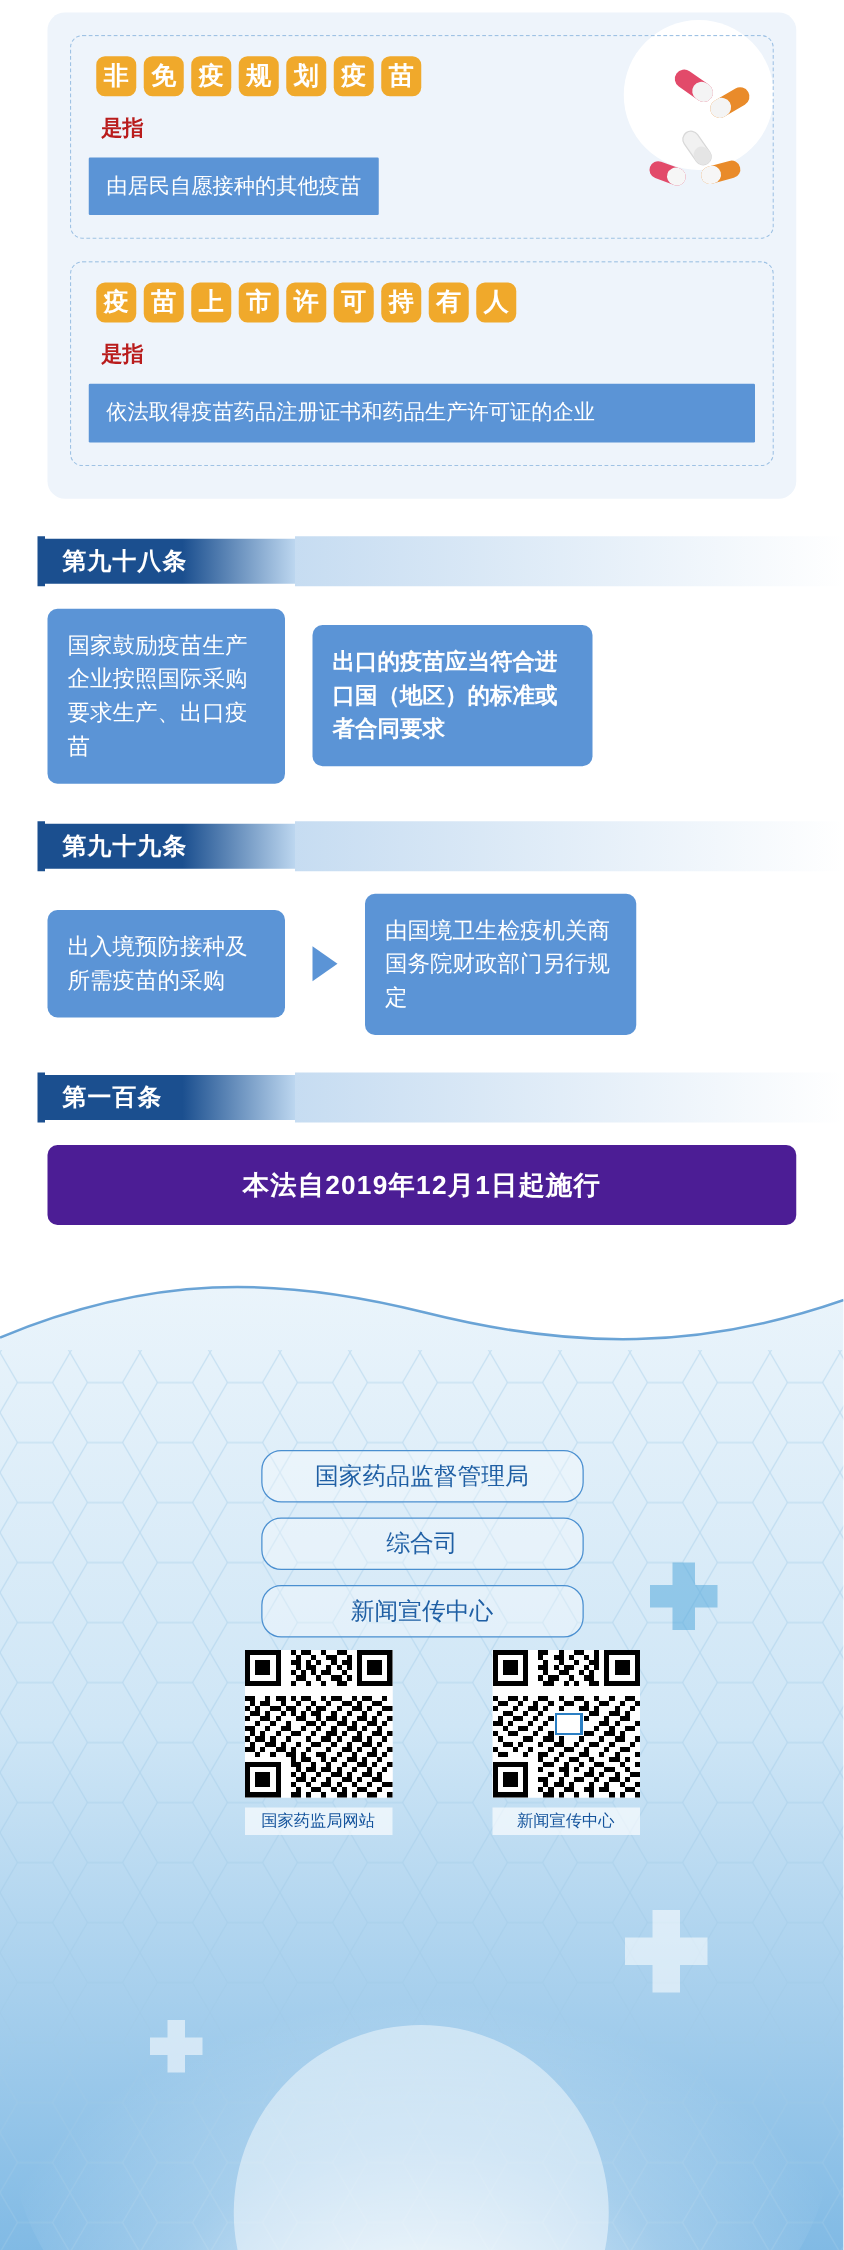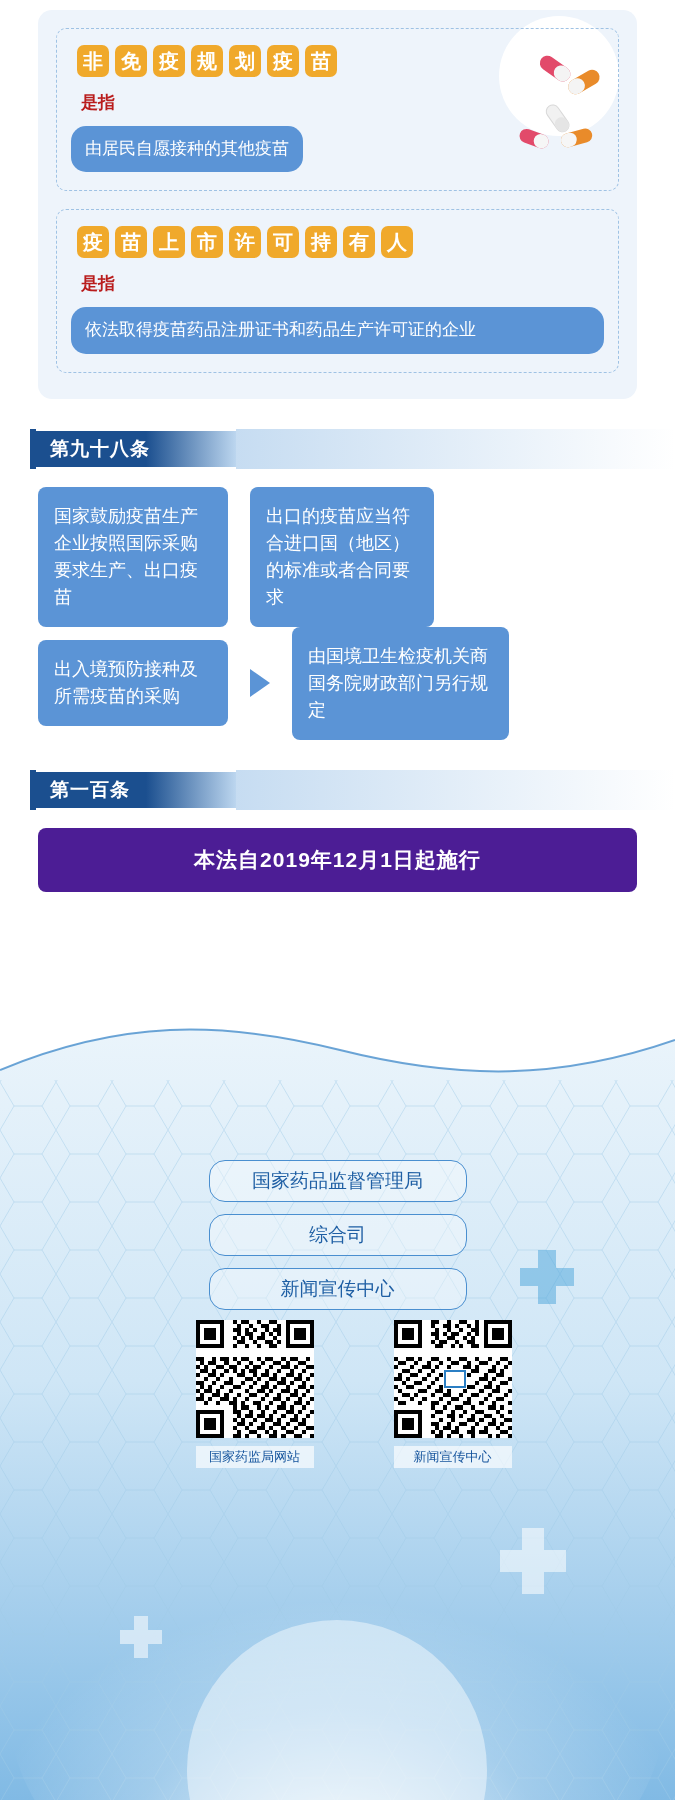--- a/index.html
+++ b/index.html
@@ -41,21 +41,21 @@
     display:flex; align-items:center; justify-content:center;
     line-height:1;
   }
   .shizhi {
     color:#b91c1c; font-size:17px; font-weight:bold;
     margin:2px 0 12px 10px;
   }
   .def-body {
     background:#5b94d6;
     color:#fff;
-    border-radius:15px;
+    border-radius:1px;
     font-size:17px;
     line-height:1.55;
     padding:10px 14px;
     display:inline-block;
     max-width:100%;
   }
   .def-body.wide { display:block; }
   .white-blob {
     position:absolute;
     width:120px; height:120px;
@@ -93,21 +93,21 @@
 
   
   .row { display:flex; margin:0 38px; gap:22px; align-items:center; }
   .box {
     background:#5b94d6; color:#fff; border-radius:8px;
     font-size:18px; line-height:1.5;
     padding:16px 16px;
   }
   .box.small { width:190px; }
   .box.mid { width:217px; }
-  .box.wide { width:184px; }
+  .box.wide { width:224px;font-weight:bold; }
   .arrow-wrap { display:flex; align-items:center; height:110px; }
   .arrow {
     width:0;height:0;
     border-top:14px solid transparent;
     border-bottom:14px solid transparent;
     border-left:20px solid #5b94d6;
   }
   .single-box {
     margin:0 38px;
     background:#4c1d95; color:#fff; border-radius:8px;
@@ -217,20 +217,25 @@
   <div class="art-head">
     <div class="bar-left"></div>
     <div class="bar-grad">第九十八条</div>
     <div class="tail"></div>
   </div>
   <div class="row">
     <div class="box small">国家鼓励疫苗生产企业按照国际采购要求生产、出口疫苗</div>
     <div class="box wide">出口的疫苗应当符合进口国（地区）的标准或者合同要求</div>
   </div>
 
+  <div class="art-head">
+    <div class="bar-left"></div>
+    <div class="bar-grad">第九十九条</div>
+    <div class="tail"></div>
+  </div>
   <div class="row">
     <div class="box small">出入境预防接种及所需疫苗的采购</div>
     <div class="arrow-wrap">
       <div class="arrow"></div>
     </div>
     <div class="box mid">由国境卫生检疫机关商国务院财政部门另行规定</div>
   </div>
 
   <div class="art-head">
     <div class="bar-left"></div>

